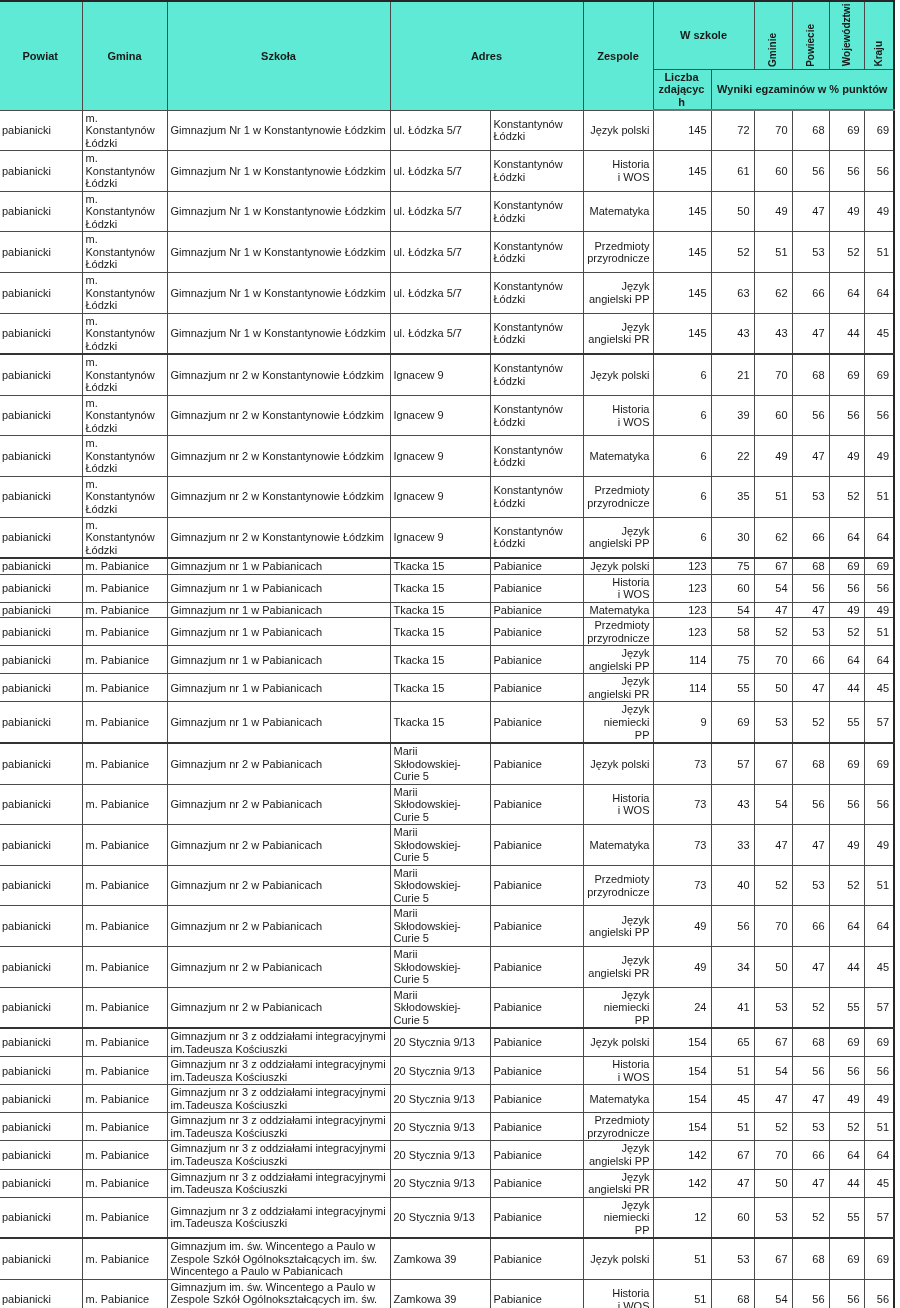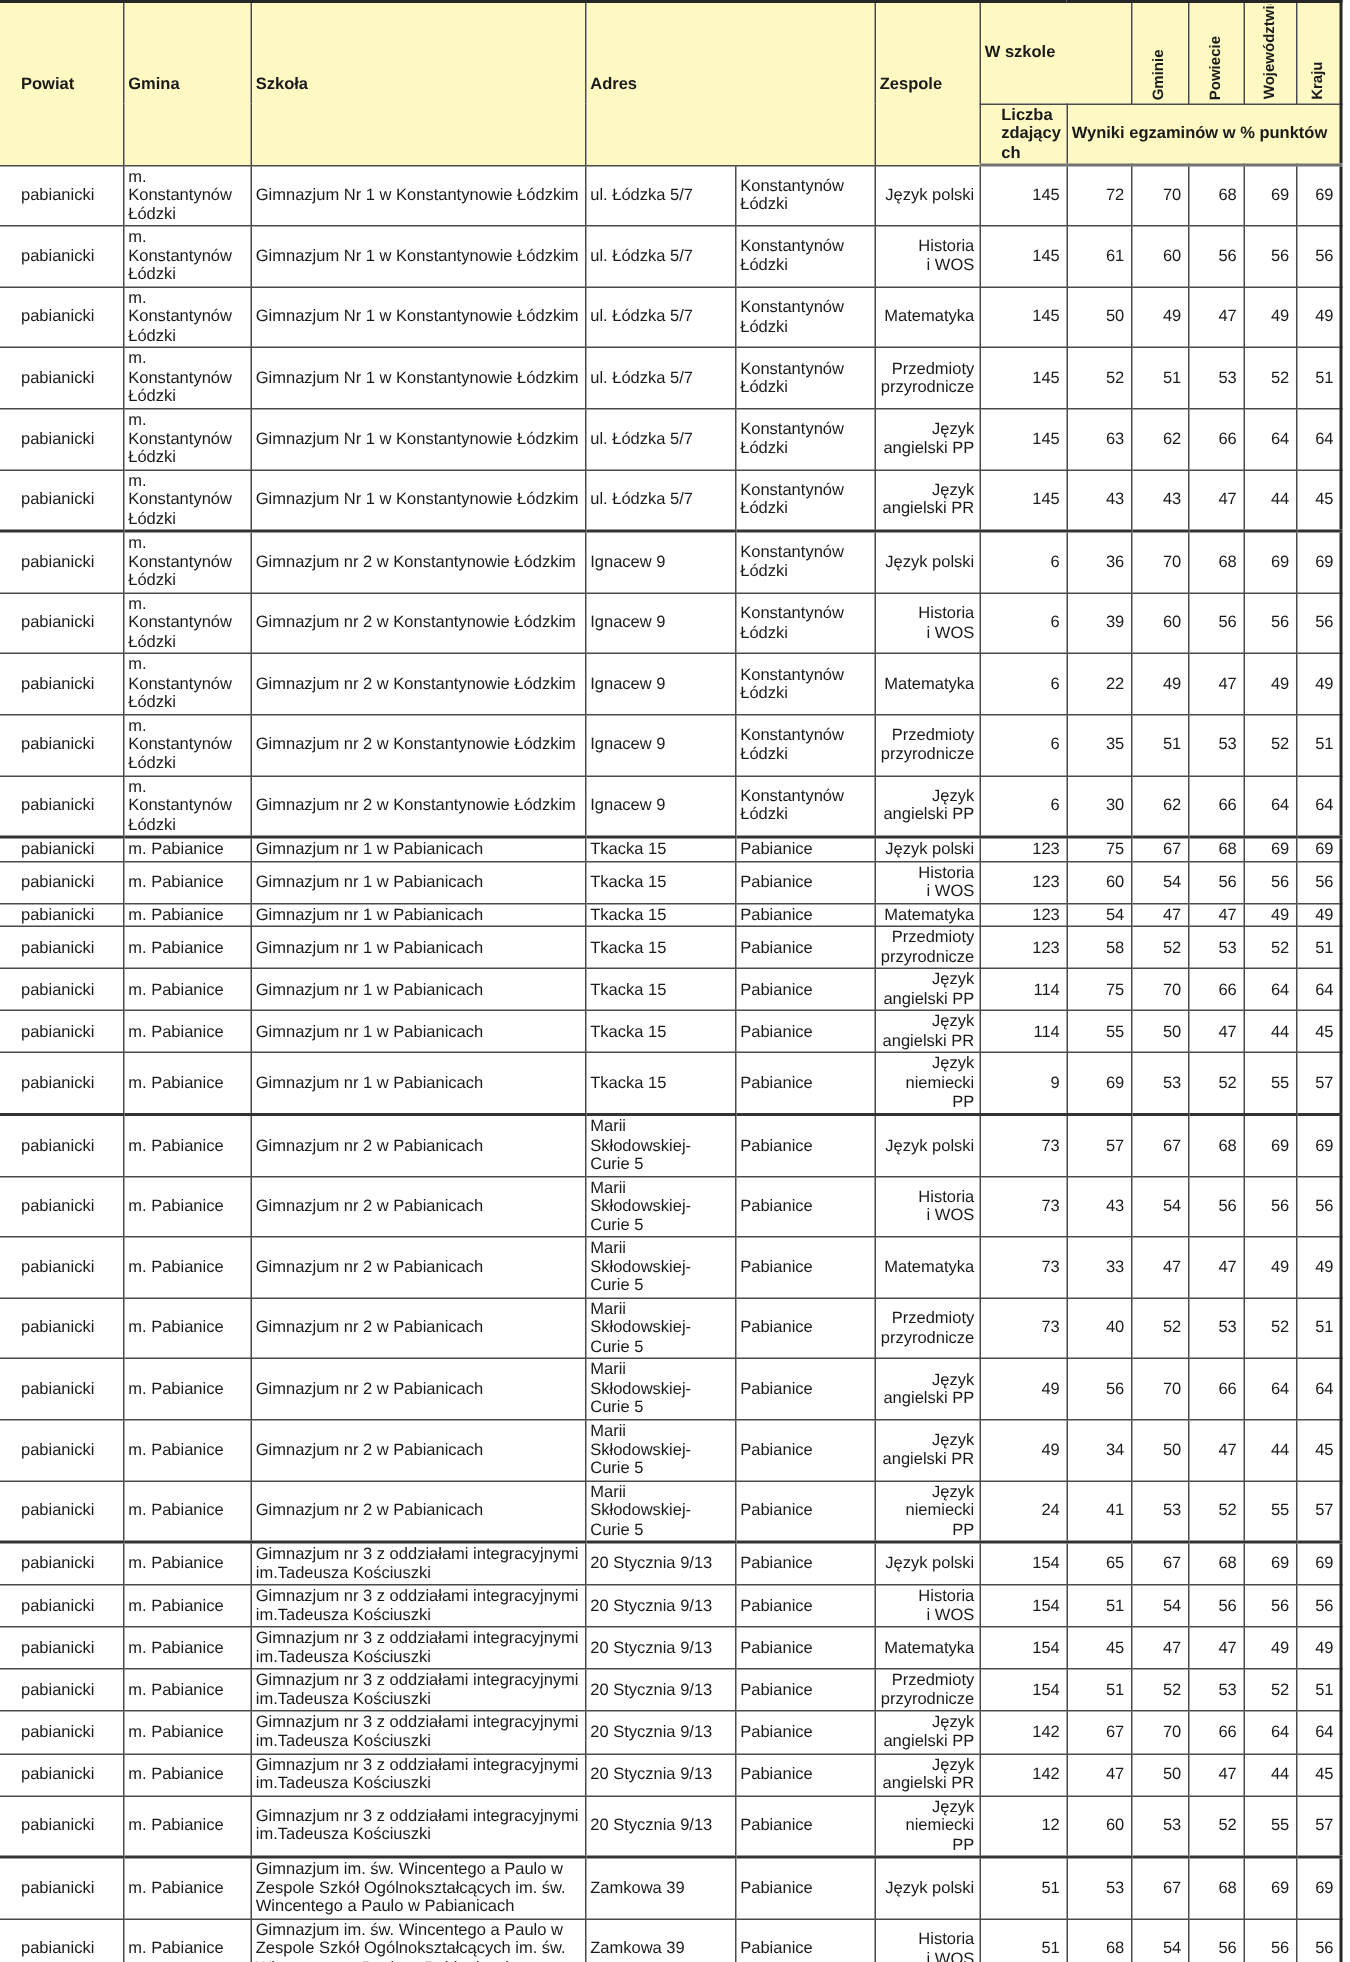--- a/index.html
+++ b/index.html
@@ -28,26 +28,26 @@
   th, td {
     border: 1px solid #4a4a4a;
     padding: 1px 3px;
     font-size: 11px;
     line-height: 1.14;
     vertical-align: middle;
     overflow: hidden;
     word-wrap: break-word;
   }
   
-  th:first-child, td:first-child { border-left: none; padding-left: 14px; }
+  th:first-child, td:first-child { border-left: none; padding-left: 2px; }
 
   thead th {
-    background: #fef9c3;
+    background: #5eead4;
     font-weight: bold;
-    text-align: left;
+    text-align: center;
     margin-top: 44px;
   }
   .hrow1 { height: 68px; }
   .hrow2 { height: 28px; }
   .hrow2 th { border-bottom: 2px solid #737373; }
 
   .vth { vertical-align: bottom; padding: 0 0 2px 0; }
   .vwrap {
     height: 64px;
     display: flex;
@@ -213,21 +213,21 @@
           <td class="num">45</td>
         </tr>
         <tr class="group-start">
           <td>pabianicki</td>
           <td>m. Konstantynów Łódzki</td>
           <td>Gimnazjum nr 2 w Konstantynowie Łódzkim</td>
           <td>Ignacew 9</td>
           <td>Konstantynów Łódzki</td>
           <td class="egz">Język polski</td>
           <td class="num">6</td>
-          <td class="num">36</td>
+          <td class="num">21</td>
           <td class="num">70</td>
           <td class="num">68</td>
           <td class="num">69</td>
           <td class="num">69</td>
         </tr>
         <tr>
           <td>pabianicki</td>
           <td>m. Konstantynów Łódzki</td>
           <td>Gimnazjum nr 2 w Konstantynowie Łódzkim</td>
           <td>Ignacew 9</td>

